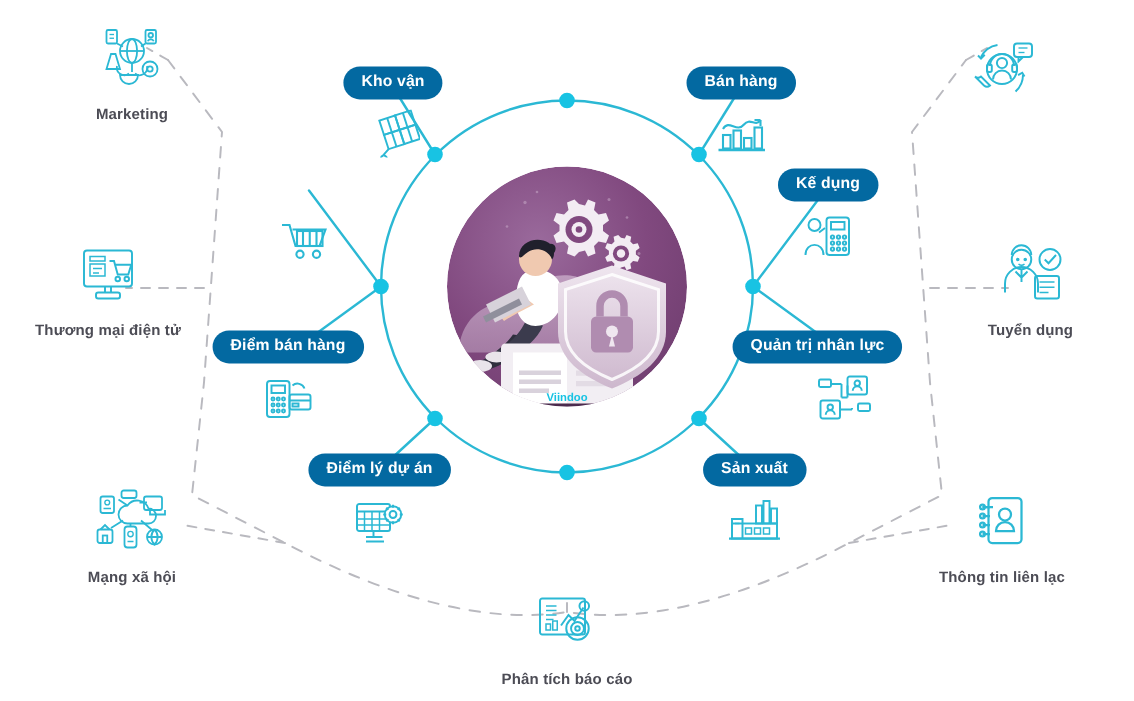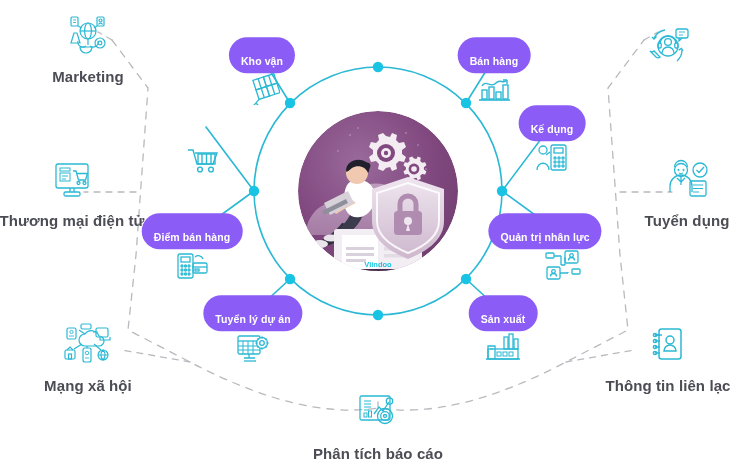--- a/index.html
+++ b/index.html
@@ -9,27 +9,27 @@
     font-family:"Liberation Sans","DejaVu Sans",sans-serif;
     overflow:hidden;
     position:relative;
   }
   #stage{position:absolute;left:0;top:0;width:756px;height:467px;}
   #vecs{position:absolute;left:0;top:0;width:756px;height:467px;}
 
   
   .pill{
     position:absolute;
-    background:#8b5cf6;
+    background:#0369a1;
     color:#ffffff;
     border-radius:999px;
     font-size:10.5px;
     font-weight:700;
     letter-spacing:.1px;
-    padding:19px 12px 6px 12px;
+    padding:5px 12px 6px 12px;
     white-space:nowrap;
     line-height:1;
     transform:translate(-50%,-50%);
     box-shadow:0 0 0 0 rgba(0,0,0,0);
   }
   
   .micon{
     position:absolute;
     transform:translate(-50%,-50%);
     width:44px;height:44px;
@@ -41,21 +41,21 @@
   .outer{
     position:absolute;
     transform:translate(-50%,-50%);
     display:flex;flex-direction:column;align-items:center;
     width:170px;
   }
   .outer .oicon{width:52px;height:50px;display:flex;align-items:center;justify-content:center;}
   .outer .olabel{
     margin-top:7px;
     color:#4c4c55;
-    font-size:15px;
+    font-size:10px;
     font-weight:700;
     white-space:nowrap;
     letter-spacing:.1px;
   }
 
   
   #hub{
     position:absolute;
     left:378px;top:191px;
     width:160px;height:160px;
@@ -307,21 +307,21 @@
       <rect x="4" y="19" width="13" height="12" rx="1.5"></rect>
       <circle cx="10.5" cy="23.5" r="1.8"></circle>
         <path d="M7.5,28.5 a3,3 0 0 1 6,0"></path>
       <rect x="3" y="5" width="8" height="5" rx="1"></rect>
       <rect x="29" y="21" width="8" height="5" rx="1"></rect>
       <path d="M11,8 h7 M18,8 v9 M18,17 h4 M22,9 v8"></path>
       <path d="M17,25 h8 M25,25 v-1"></path>
     </svg>
   </div>
 
-  <div class="pill" style="left:253px;top:313px;">Tuyển lý dự án</div>
+  <div class="pill" style="left:253px;top:313px;">Điểm lý dự án</div>
   <div class="micon" style="left:253px;top:348px;">
     <svg width="38" height="34" viewBox="0 0 38 34" fill="none" stroke="#2bb8d4" stroke-width="1.3">
       <rect x="4" y="5" width="22" height="18" rx="1.5"></rect>
       <line x1="4" y1="10" x2="26" y2="10"></line>
       <g stroke-width="1">
           <line x1="9" y1="10" x2="9" y2="23"></line>
           <line x1="14" y1="10" x2="14" y2="23"></line>
         <line x1="19" y1="10" x2="19" y2="23"></line>
           <line x1="4" y1="15" x2="26" y2="15"></line>
         <line x1="4" y1="19" x2="26" y2="19"></line>

